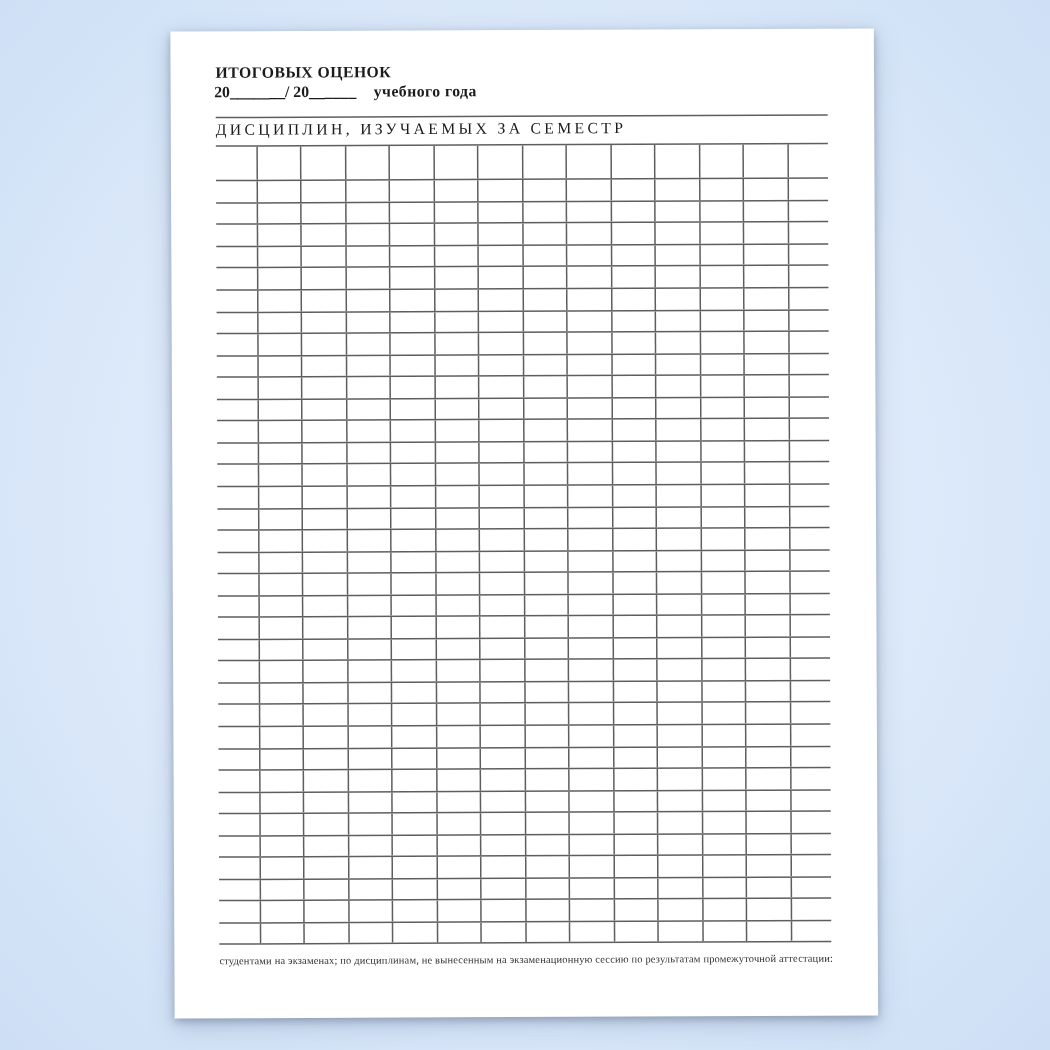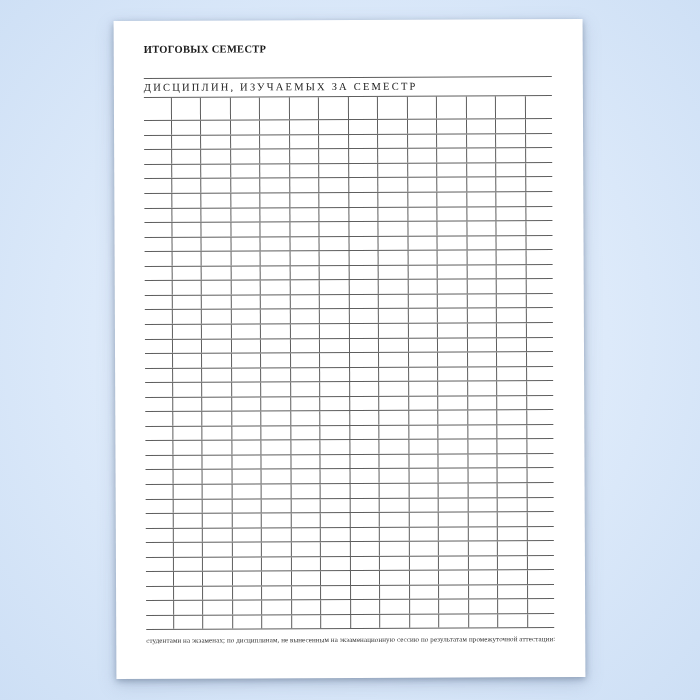--- a/index.html
+++ b/index.html
@@ -103,22 +103,26 @@
     color: var(--ink-soft);
     white-space: nowrap;
   }
 </style>
 </head>
 <body>
 
 <div class="stage">
   <div class="page">
 
-    <div class="form-title">ИТОГОВЫХ СЕМЕСТР</div>
-
+    <div class="form-title">ИТОГОВЫХ ОЦЕНОК</div>
+
+    <div class="year-line">
+      <span>20_______/ 20______</span>
+      <span class="year-suffix">учебного года</span>
+    </div>
 
     <div class="rule"></div>
 
     <div class="section-title">ДИСЦИПЛИН, ИЗУЧАЕМЫХ ЗА СЕМЕСТР</div>
 
     <div class="grid" id="grid">
         <div class="grid-row grid-row-header">
           <div class="grid-cell"></div>
           <div class="grid-cell"></div>
           <div class="grid-cell"></div>

